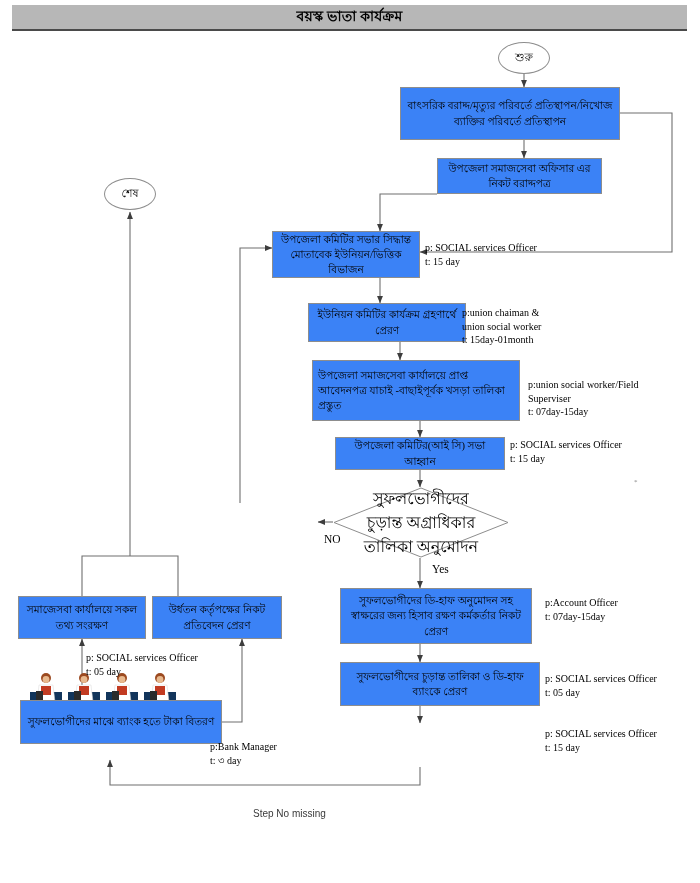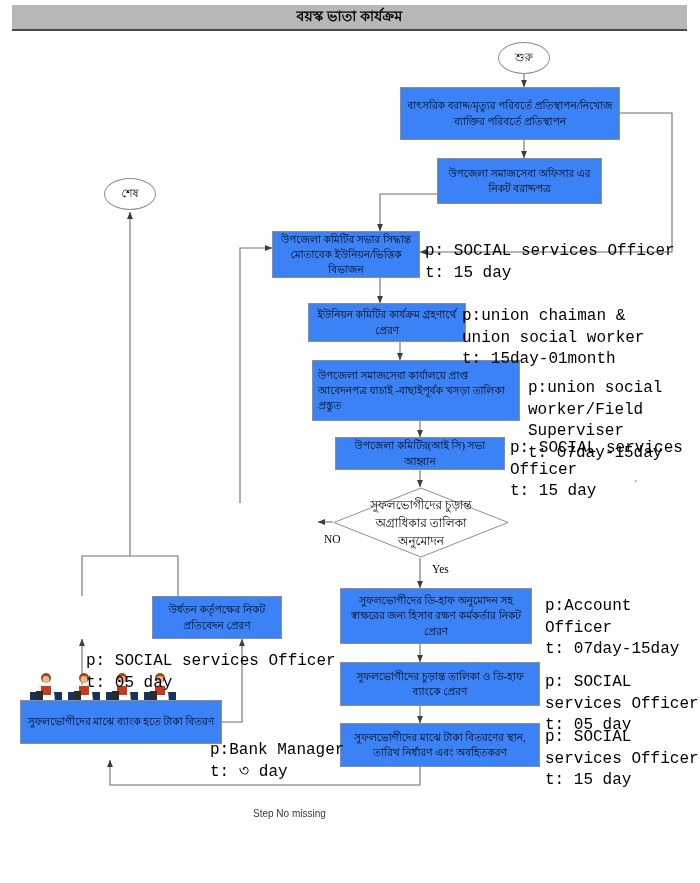--- a/index.html
+++ b/index.html
@@ -46,28 +46,28 @@
     background:#ffffff;
     display:flex;align-items:center;justify-content:center;
     font-size:11px;z-index:3;
   }
 
   .diamond-wrap{position:absolute;z-index:3;}
   .diamond-wrap svg{position:absolute;left:0;top:0;}
   .diamond-wrap .dlabel{
     position:absolute;left:0;top:0;width:100%;height:100%;
     display:flex;align-items:center;justify-content:center;
-    text-align:center;font-size:12px;line-height:1.5;
+    text-align:center;font-size:16px;line-height:1.5;
     padding:0 26px;box-sizing:border-box;
   }
 
   
   .annot{
-    position:absolute;font-size:16px;line-height:1.35;
-    font-family:Liberation Mono, monospace;white-space:pre-line;z-index:3;
+    position:absolute;font-size:10px;line-height:1.35;
+    font-family:Liberation Serif, serif;white-space:pre-line;z-index:3;
   }
   .edge-label{
     position:absolute;font-size:11.5px;font-family:"Liberation Serif", serif;z-index:3;
   }
 
   .footer-note{
     position:absolute;font-family:"Liberation Sans", sans-serif;
     font-size:10px;color:#3a3a3a;z-index:3;
   }
 
@@ -138,21 +138,21 @@
   </div>
 
   <div class="terminator" style="left:104px;top:178px;width:52px;height:32px;">
     <span>শেষ</span>
   </div>
 
   <div class="node" style="left:400px;top:87px;width:220px;height:53px;">
     <span class="txt">বাৎসরিক বরাদ্দ/মৃত্যুর পরিবর্তে প্রতিস্থাপন/নিখোজ ব্যাক্তির পরিবর্তে প্রতিস্থাপন</span>
   </div>
 
-  <div class="node" style="left:437px;top:158px;width:165px;height:46px;">
+  <div class="node" style="left:437px;top:158px;width:165px;height:36px;">
     <span class="txt">উপজেলা সমাজসেবা অফিসার এর নিকট বরাদ্দপত্র</span>
   </div>
 
   <div class="node" style="left:272px;top:231px;width:148px;height:47px;">
     <span class="txt">উপজেলা কমিটির সভার সিদ্ধান্ত মোতাবেক ইউনিয়ন/ভিত্তিক বিভাজন</span>
   </div>
 
   <div class="node" style="left:308px;top:303px;width:158px;height:39px;">
     <span class="txt">ইউনিয়ন কমিটির কার্যক্রম গ্রহণার্থে প্রেরণ</span>
   </div>
@@ -167,28 +167,28 @@
 
 
   <div class="node" style="left:340px;top:588px;width:192px;height:56px;">
     <span class="txt">সুফলভোগীদের ডি-হাফ অনুমোদন সহ স্বাক্ষরের জন্য হিসাব রক্ষণ কর্মকর্তার নিকট প্রেরণ</span>
   </div>
 
   <div class="node" style="left:340px;top:662px;width:200px;height:44px;">
     <span class="txt">সুফলভোগীদের চুড়ান্ত তালিকা ও ডি-হাফ ব্যাংকে প্রেরণ</span>
   </div>
 
-  <div class="node" style="left:340px;top:723px;width:200px;height:44px;">
-    <span class="txt">সুফলভোগীদের মাঝে টাকা বিতরণের স্থান, তারিখ নির্ধারণ এবং অবহিতকরণ</span>
-  </div>
 
   <div class="node" style="left:152px;top:596px;width:130px;height:43px;font-family:Liberation Serif, serif;">
     <span class="txt">উর্ধতন কর্তৃপক্ষের নিকট প্রতিবেদন প্রেরণ</span>
   </div>
 
+  <div class="node" style="left:18px;top:596px;width:128px;height:43px;">
+    <span class="txt">সমাজেসবা কার্যালয়ে সকল তথ্য সংরক্ষণ</span>
+  </div>
 
   <div class="clipart" style="left:28px;top:672px;width:150px;height:40px;">
     <svg viewBox="0 0 150 40" width="150" height="40" xmlns="http://www.w3.org/2000/svg">
       <g>
 
         <g transform="translate(0,0)">
           <rect x="2" y="20" width="32" height="20" fill="#12355b"></rect>
           <ellipse cx="18" cy="6" rx="5" ry="5" fill="#9c4a20"></ellipse>
           <ellipse cx="18" cy="7.5" rx="3.4" ry="3.4" fill="#e8b98e"></ellipse>
           <path d="M11,13 L25,13 L27,30 L9,30 z" fill="#ffffff" stroke="#d8d8d8" stroke-width="0.5"></path>

